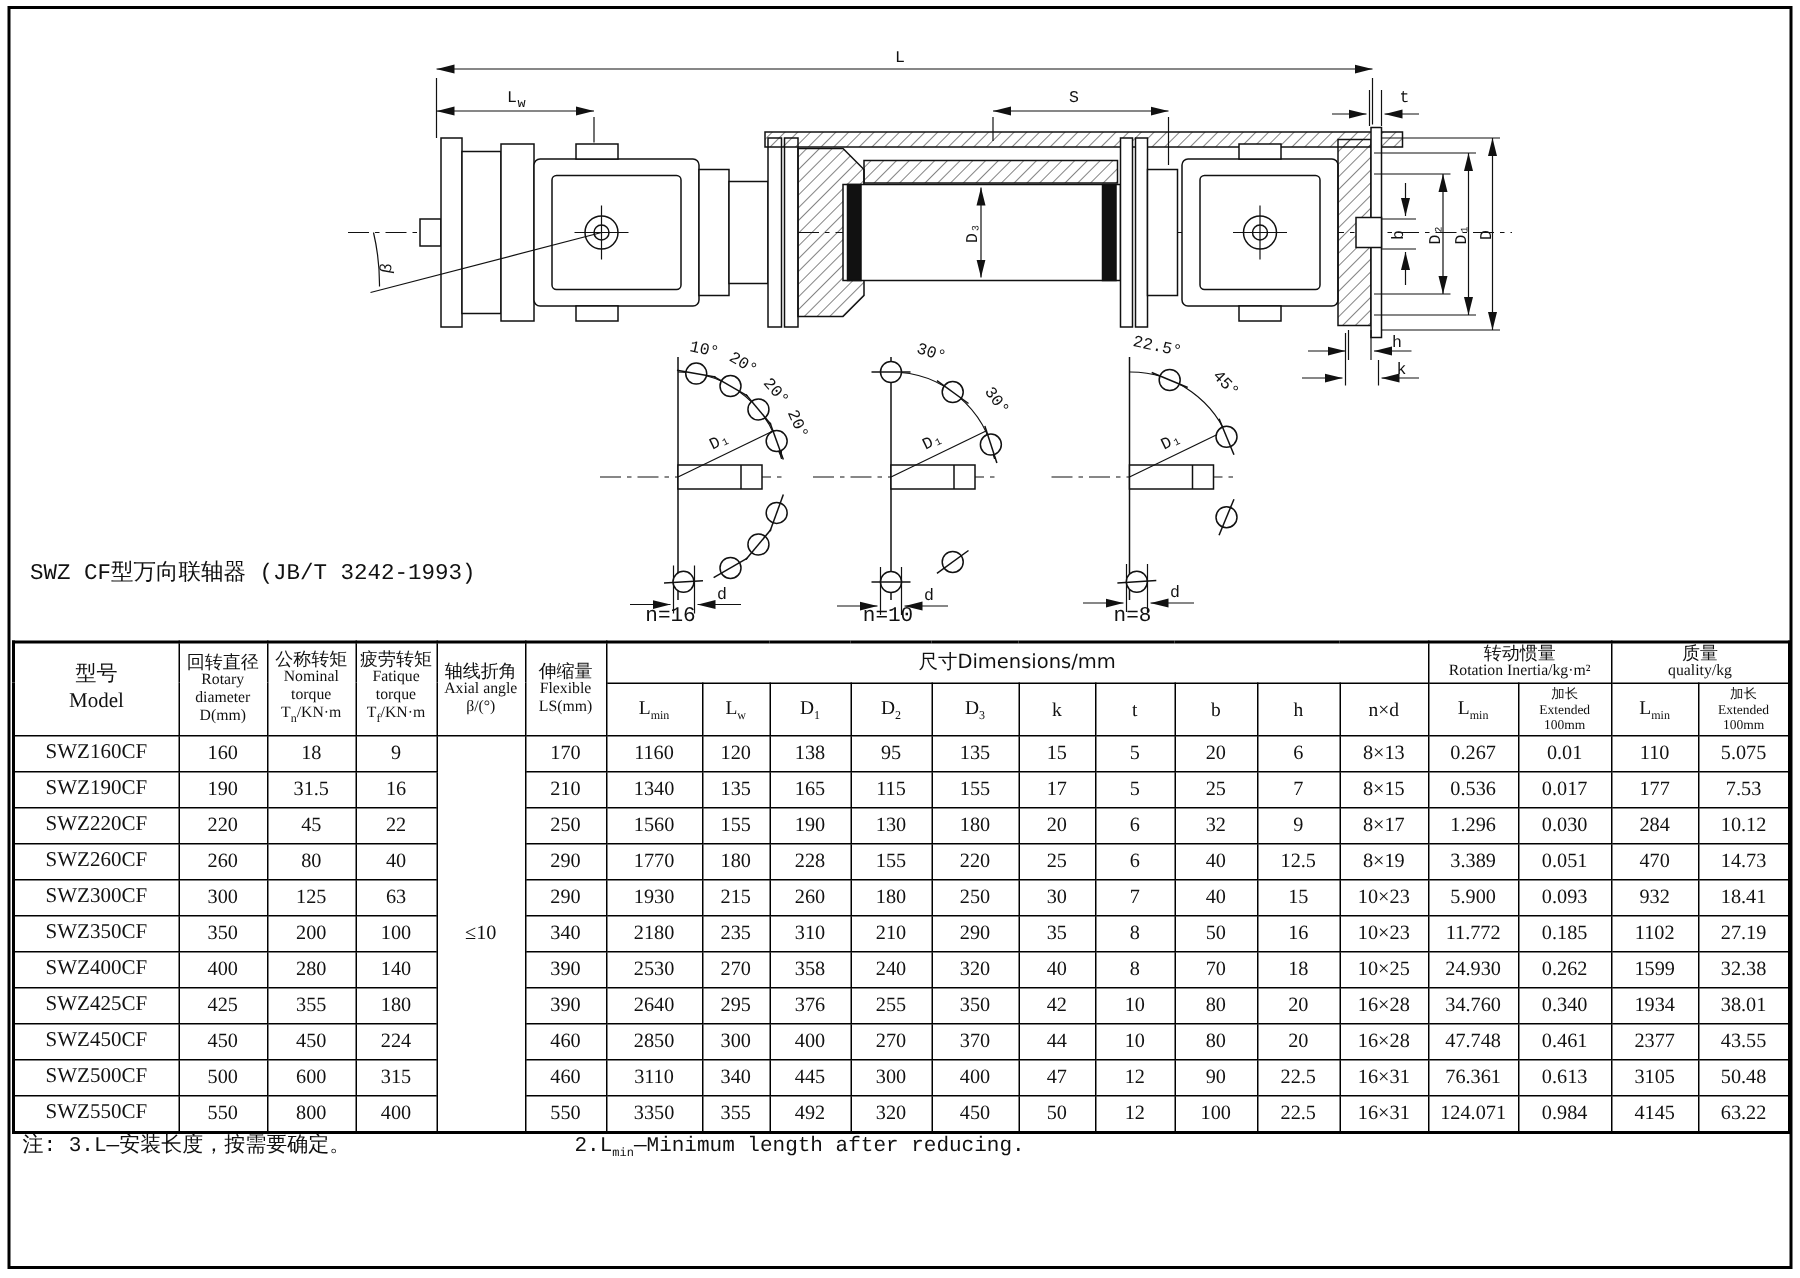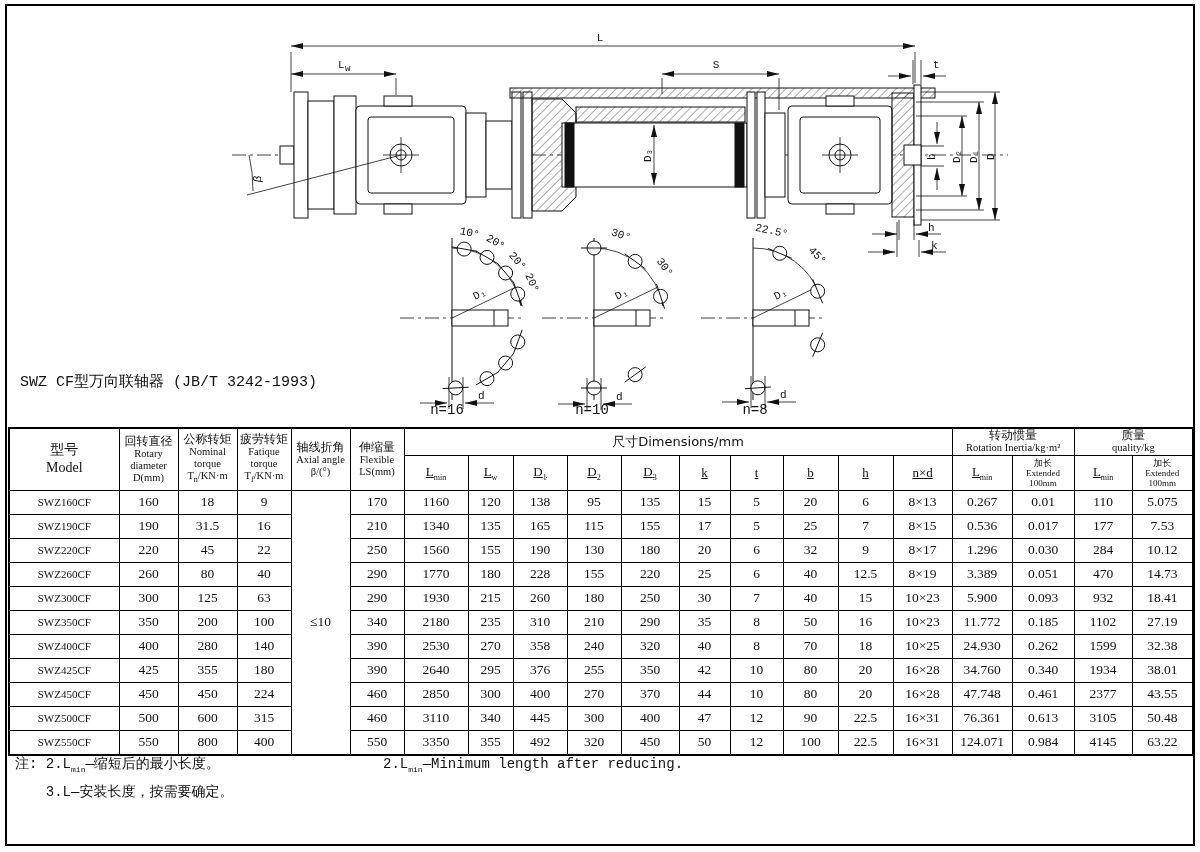--- a/index.html
+++ b/index.html
@@ -18,26 +18,26 @@
   #title-block{position:absolute;left:20px;top:372px;font-size:15px;line-height:22px;font-family:"Liberation Mono","DejaVu Sans Mono",monospace;}
   #table-wrap{position:absolute;left:8px;top:427px;width:1184px;}
   table.dtable{border-collapse:collapse;table-layout:fixed;width:1184px;border:2px solid #000;}
   .dtable th,.dtable td{border:1px solid #000;text-align:center;vertical-align:middle;padding:0;font-weight:normal;overflow:hidden;}
   .dtable thead tr.gr{height:27px;}
   .dtable thead tr.sr{height:35px;}
   .hcn{font-size:12px;line-height:13px;font-family:"DejaVu Sans",sans-serif;}
   .hen{font-size:10.5px;line-height:12px;font-family:"Liberation Serif",serif;}
   .model-h .hcn{font-size:14px;line-height:18px;font-family:Liberation Mono, monospace;}
   .model-h .hen{font-size:14px;line-height:18px;}
-  .subm{font-size:13px;text-decoration:underline;}
+  .subm{font-size:13px;}
   .subm sub{font-size:7.5px;}
   .ext3{font-size:9px;line-height:10px;}
   .ext3 .hcn{font-size:9px;line-height:10px;}
   .dtable tbody td{height:23px;font-size:13.5px;font-family:"Liberation Serif",serif;}
-  .dtable tbody td.model{font-size:11px;}
+  .dtable tbody td.model{font-size:14px;}
   #notes{position:absolute;left:0;top:753px;width:1200px;font-size:14px;line-height:22px;font-family:"Liberation Mono","DejaVu Sans Mono",monospace;}
   .note-block{position:absolute;top:0;display:flex;}
   .note-label{white-space:pre;}
   sub.s{font-size:8px;}
 </style>
 </head>
 <body>
 
 <div id="page">
   <div id="page-border"></div>
@@ -589,21 +589,20 @@
             <td>63.22</td>
           </tr>
         </tbody>
     </table>
   </div>
 
   <div id="notes">
     <div class="note-block" style="left:15px">
       <span class="note-label">注: </span>
       <div>
-        <div><span>2.L</span><sub class="s">min</sub><span>—缩短后的最小长度。</span></div>
         <div><span>3.L</span><sub class="s"></sub><span>—安装长度，按需要确定。</span></div>
       </div>
     </div>
     <div class="note-block" style="left:383px">
       <div>
         <div><span>2.L</span><sub class="s">min</sub><span>—Minimum length after reducing.</span></div>
       </div>
     </div>
   </div>
 </div>

